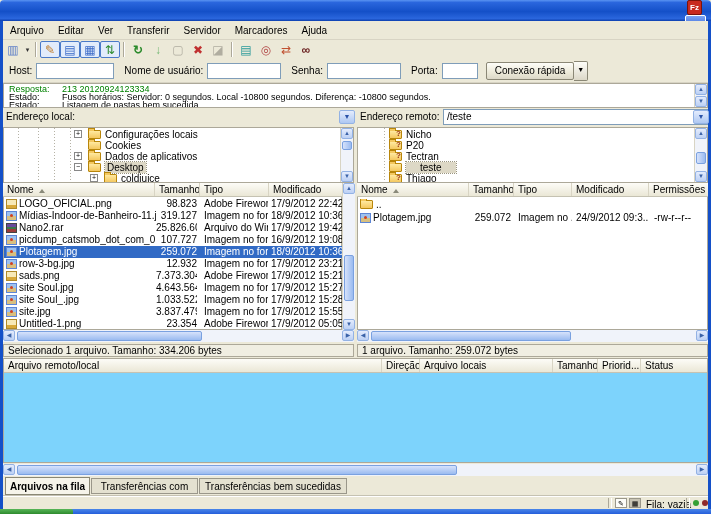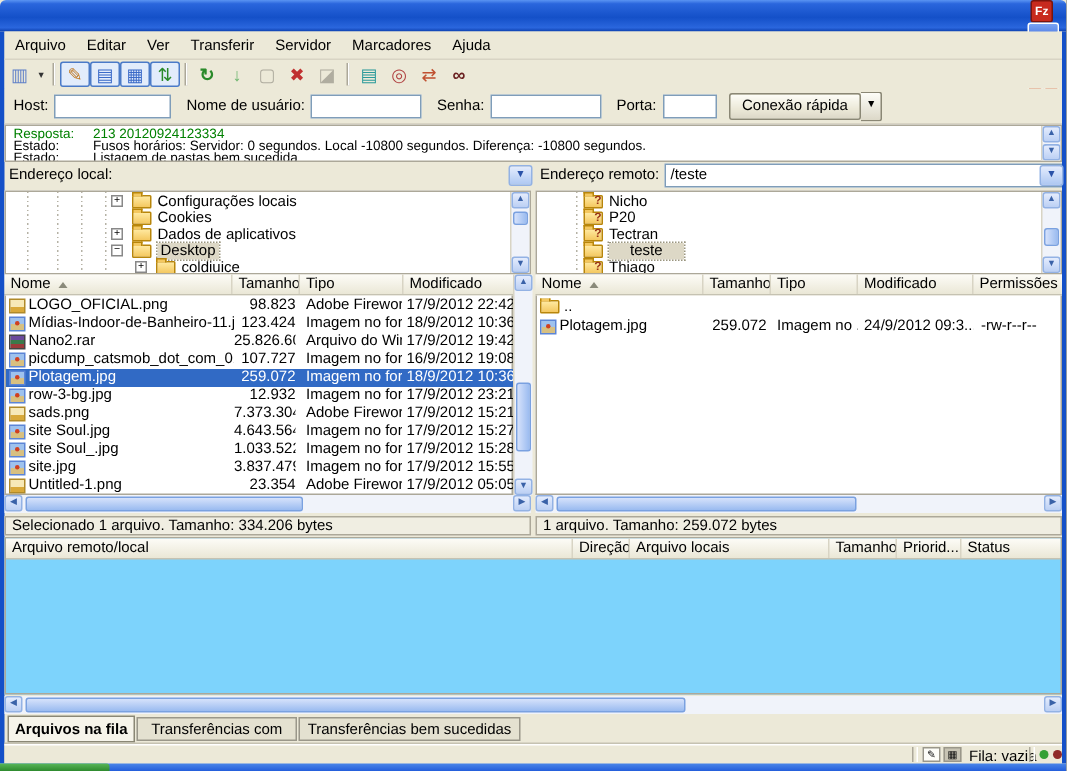--- a/index.html
+++ b/index.html
@@ -284,21 +284,21 @@
           </span>
         <span class="lcell num" style="left:152px;width:41px">98.823</span>
         <span class="lcell" style="left:200px;width:64px">Adobe Firework...</span>
         <span class="lcell" style="left:267px;width:72px">17/9/2012 22:42:17</span>
       </div>
       <div class="lrow" style="top:13px;width:339px">
         <span class="lcell" style="left:2px;width:150px">
             <i class="ficon image" style="left:0"></i>
             <span style="position:absolute;left:13px;right:0;overflow:hidden">Mídias-Indoor-de-Banheiro-11.jpg</span>
           </span>
-        <span class="lcell num" style="left:152px;width:41px">123.424</span>
+        <span class="lcell num" style="left:152px;width:41px">319.127</span>
         <span class="lcell" style="left:200px;width:64px">Imagem no for...</span>
         <span class="lcell" style="left:267px;width:72px">18/9/2012 10:36:15</span>
       </div>
       <div class="lrow" style="top:25px;width:339px">
         <span class="lcell" style="left:2px;width:150px">
             <i class="ficon rar" style="left:0"></i>
             <span style="position:absolute;left:13px;right:0;overflow:hidden">Nano2.rar</span>
           </span>
         <span class="lcell num" style="left:152px;width:41px">25.826.606</span>
         <span class="lcell" style="left:200px;width:64px">Arquivo do Win...</span>

